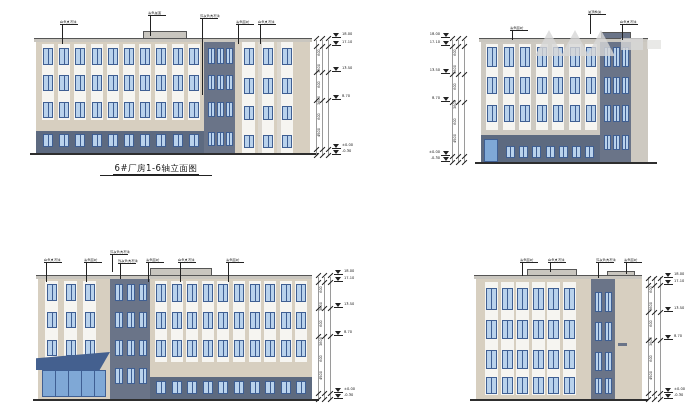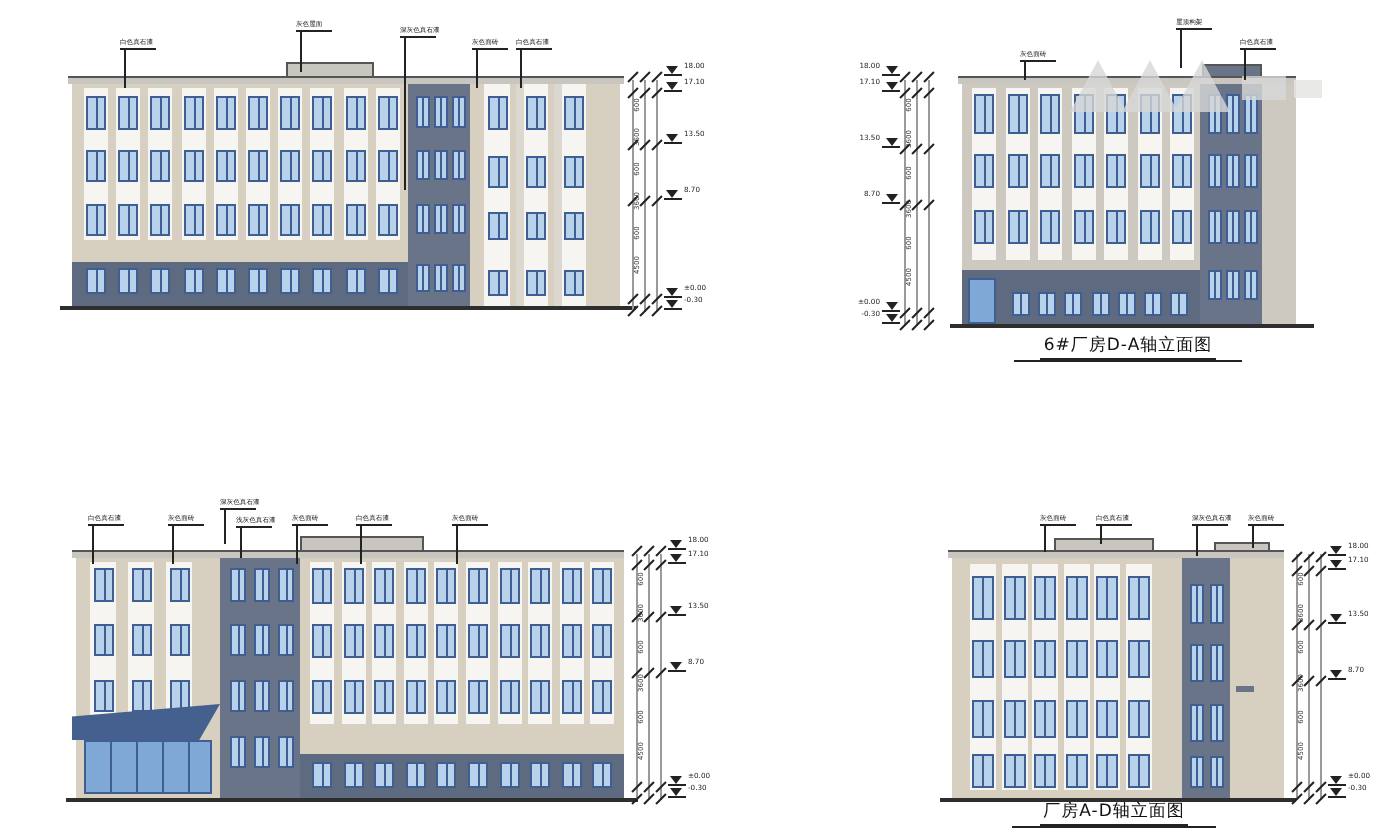--- a/index.html
+++ b/index.html
@@ -927,19 +927,16 @@
       <div style="position: absolute; left: 665px; top: 394px; width: 0px; height: 0px; border-left: 3px solid transparent; border-right: 3px solid transparent; border-top: 4px solid rgb(34, 34, 34);"></div>
       <div style="position: absolute; left: 674px; top: 392px; width: 34px; font-size: 6px; line-height: 7px; color: rgb(34, 34, 34); transform: scale(0.6); transform-origin: left top;">-0.30</div>
       <div style="position: absolute; left: 644px; top: 287px; width: 14px; font-size: 5px; line-height: 5px; color: rgb(51, 51, 51); text-align: center; transform: rotate(-90deg) scale(0.7);">600</div>
       <div style="position: absolute; left: 644px; top: 304.167px; width: 14px; font-size: 5px; line-height: 5px; color: rgb(51, 51, 51); text-align: center; transform: rotate(-90deg) scale(0.7);">3600</div>
       <div style="position: absolute; left: 644px; top: 321.333px; width: 14px; font-size: 5px; line-height: 5px; color: rgb(51, 51, 51); text-align: center; transform: rotate(-90deg) scale(0.7);">600</div>
       <div style="position: absolute; left: 644px; top: 338.5px; width: 14px; font-size: 5px; line-height: 5px; color: rgb(51, 51, 51); text-align: center; transform: rotate(-90deg) scale(0.7);">3600</div>
       <div style="position: absolute; left: 644px; top: 355.667px; width: 14px; font-size: 5px; line-height: 5px; color: rgb(51, 51, 51); text-align: center; transform: rotate(-90deg) scale(0.7);">600</div>
       <div style="position: absolute; left: 644px; top: 372.833px; width: 14px; font-size: 5px; line-height: 5px; color: rgb(51, 51, 51); text-align: center; transform: rotate(-90deg) scale(0.7);">4500</div>
     </div>
 
-  <div class="etitle" style="left:507px;top:168px;width:114px">
-    <span>6#厂房D-A轴立面图</span>
-  </div>
-  <div class="etitle" style="left:506px;top:401px;width:102px">
-    <span>厂房A-D轴立面图</span>
+  <div class="etitle" style="left:100px;top:163px;width:112px">
+    <span>6#厂房1-6轴立面图</span>
   </div>
 </div>
 
 </body></html>

